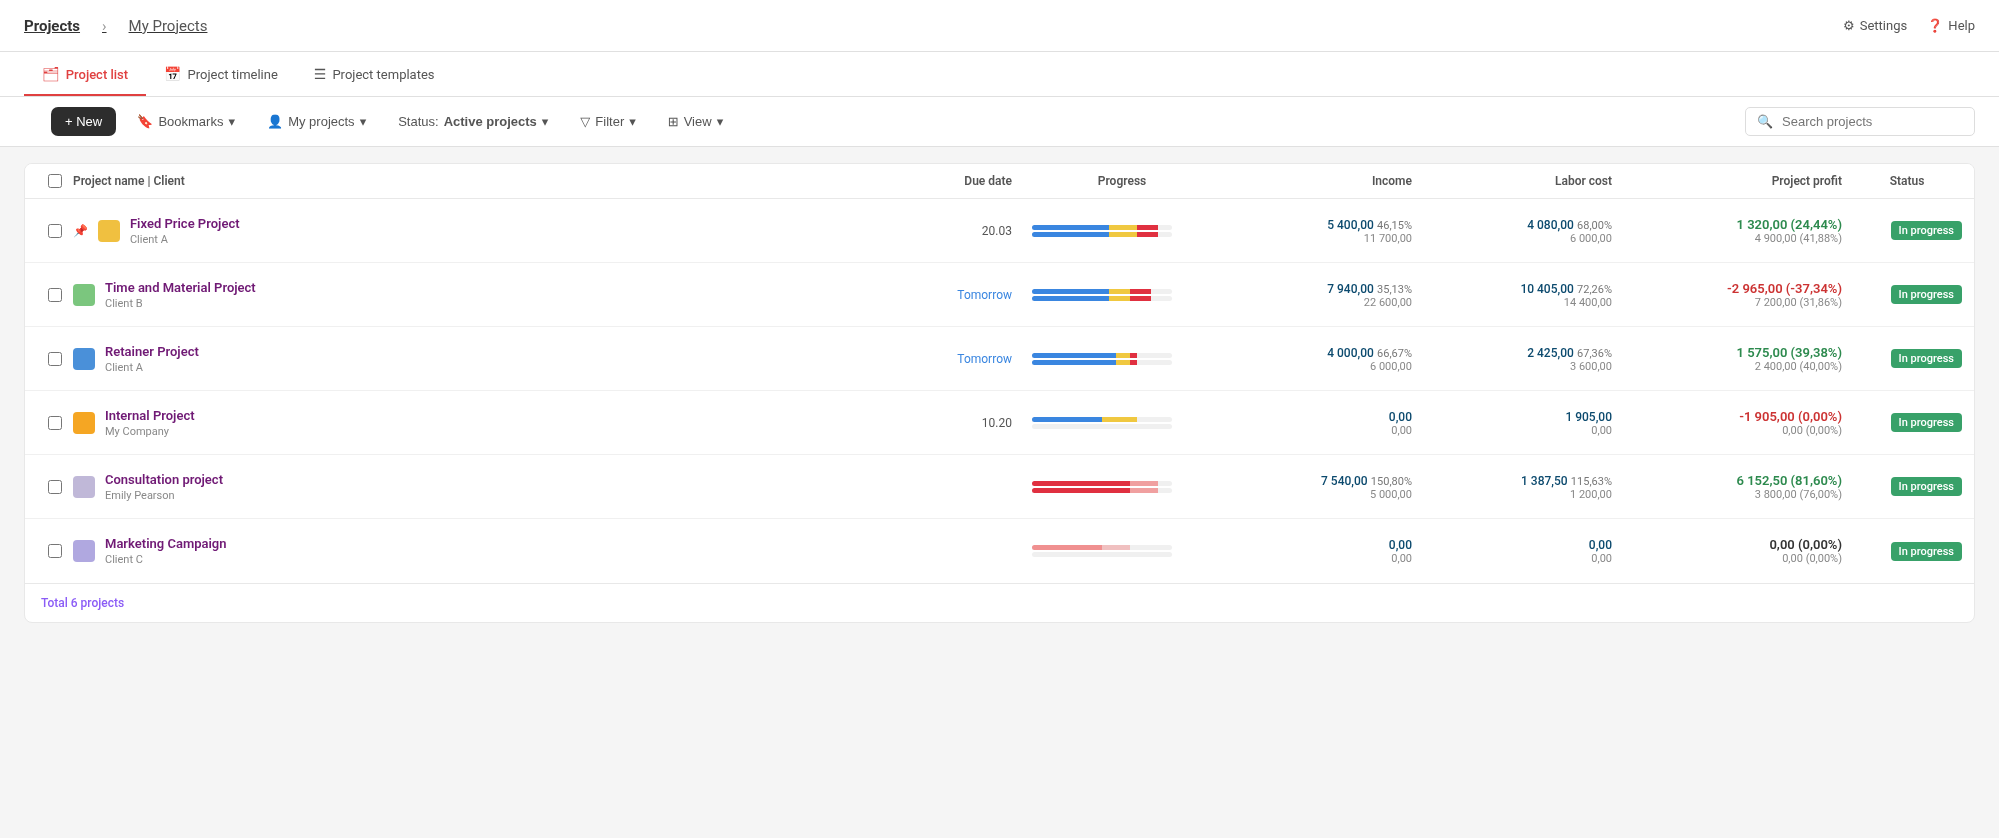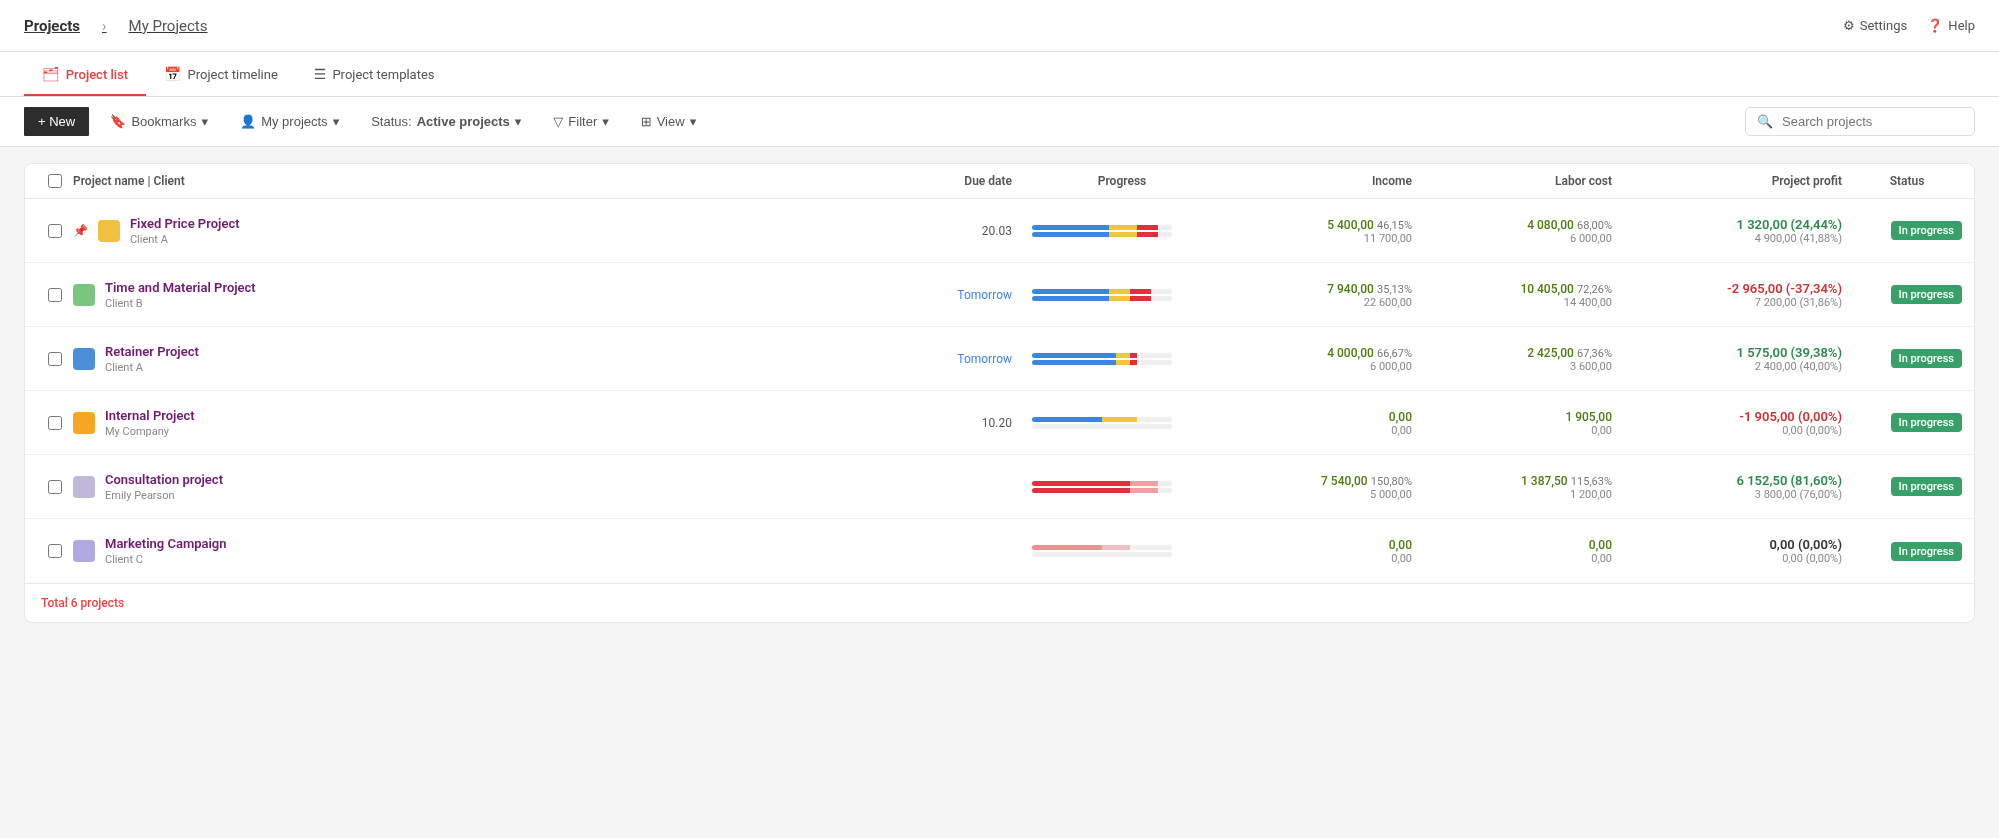--- a/index.html
+++ b/index.html
@@ -29,23 +29,23 @@
     }
     .tab.active { color: #e04040; border-bottom: 2px solid #e04040; font-weight: 500; }
     .tab-icon { font-size: 14px; }
 
     .toolbar {
       background: #fff; padding: 10px 24px;
       display: flex; align-items: center; gap: 10px;
       border-bottom: 1px solid #e0e0e0;
     }
     .btn-new {
-      background: #2d2d2d; color: #fff; border: none; border-radius: 1px;
+      background: #2d2d2d; color: #fff; border: none; border-radius: 7px;
       padding: 7px 14px; font-size: 13px; cursor: pointer; font-weight: 500;
-      display: flex; align-items: center; gap: 4px;
+      display: flex; align-items: center; gap: 4px; margin-left: 27px;
     }
     .toolbar-btn {
       background: none; border: 1px solid transparent; border-radius: 5px;
       padding: 6px 10px; font-size: 13px; cursor: pointer; color: #555;
       display: flex; align-items: center; gap: 5px;
     }
     .toolbar-spacer { flex: 1; }
     .search-box {
       display: flex; align-items: center; gap: 8px;
       border: 1px solid #ddd; border-radius: 5px; padding: 6px 12px;
@@ -86,35 +86,35 @@
     .col-progress { display: flex; flex-direction: column; gap: 3px; padding: 0 10px; }
     .progress-bars { display: flex; flex-direction: column; gap: 2px; }
     .progress-bar-row { display: flex; align-items: center; height: 5px; background: #f0f0f0; border-radius: 3px; overflow: hidden; width: 140px; }
     .progress-segment { height: 100%; }
 
     .col-income { text-align: right; padding-right: 10px; }
     .col-labor { text-align: right; padding-right: 10px; }
     .col-profit { text-align: right; padding-right: 10px; }
     .col-status { display: flex; align-items: center; justify-content: flex-end; }
 
-    .amount-main { font-size: 12px; font-weight: 500; color: #4d7c0f; }
+    .amount-main { font-size: 12px; font-weight: 500; color: #0c4a6e; }
     .amount-sub { font-size: 11px; color: #888; }
     .percent-badge { font-size: 11px; color: #777; }
 
     .profit-positive { color: #2d8a4e; font-weight: 600; }
     .profit-negative { color: #cc3333; font-weight: 600; }
     .profit-zero { color: #333; font-weight: 600; }
 
     .status-badge {
       background: #38a169; color: #fff; border-radius: 4px;
       padding: 3px 8px; font-size: 11px; font-weight: 500; white-space: nowrap;
     }
 
     .table-footer {
-      padding: 12px 16px; font-size: 12px; color: #ef4444; font-weight: 500;
+      padding: 12px 16px; font-size: 12px; color: #8b5cf6; font-weight: 500;
       border-top: 1px solid #e8e8e8;
     }
 
     input[type="checkbox"] { width: 14px; height: 14px; cursor: pointer; accent-color: #555; }
   </style>
 </head>
 <body>
 
 <div class="top-bar">
   <div class="top-bar-left">

